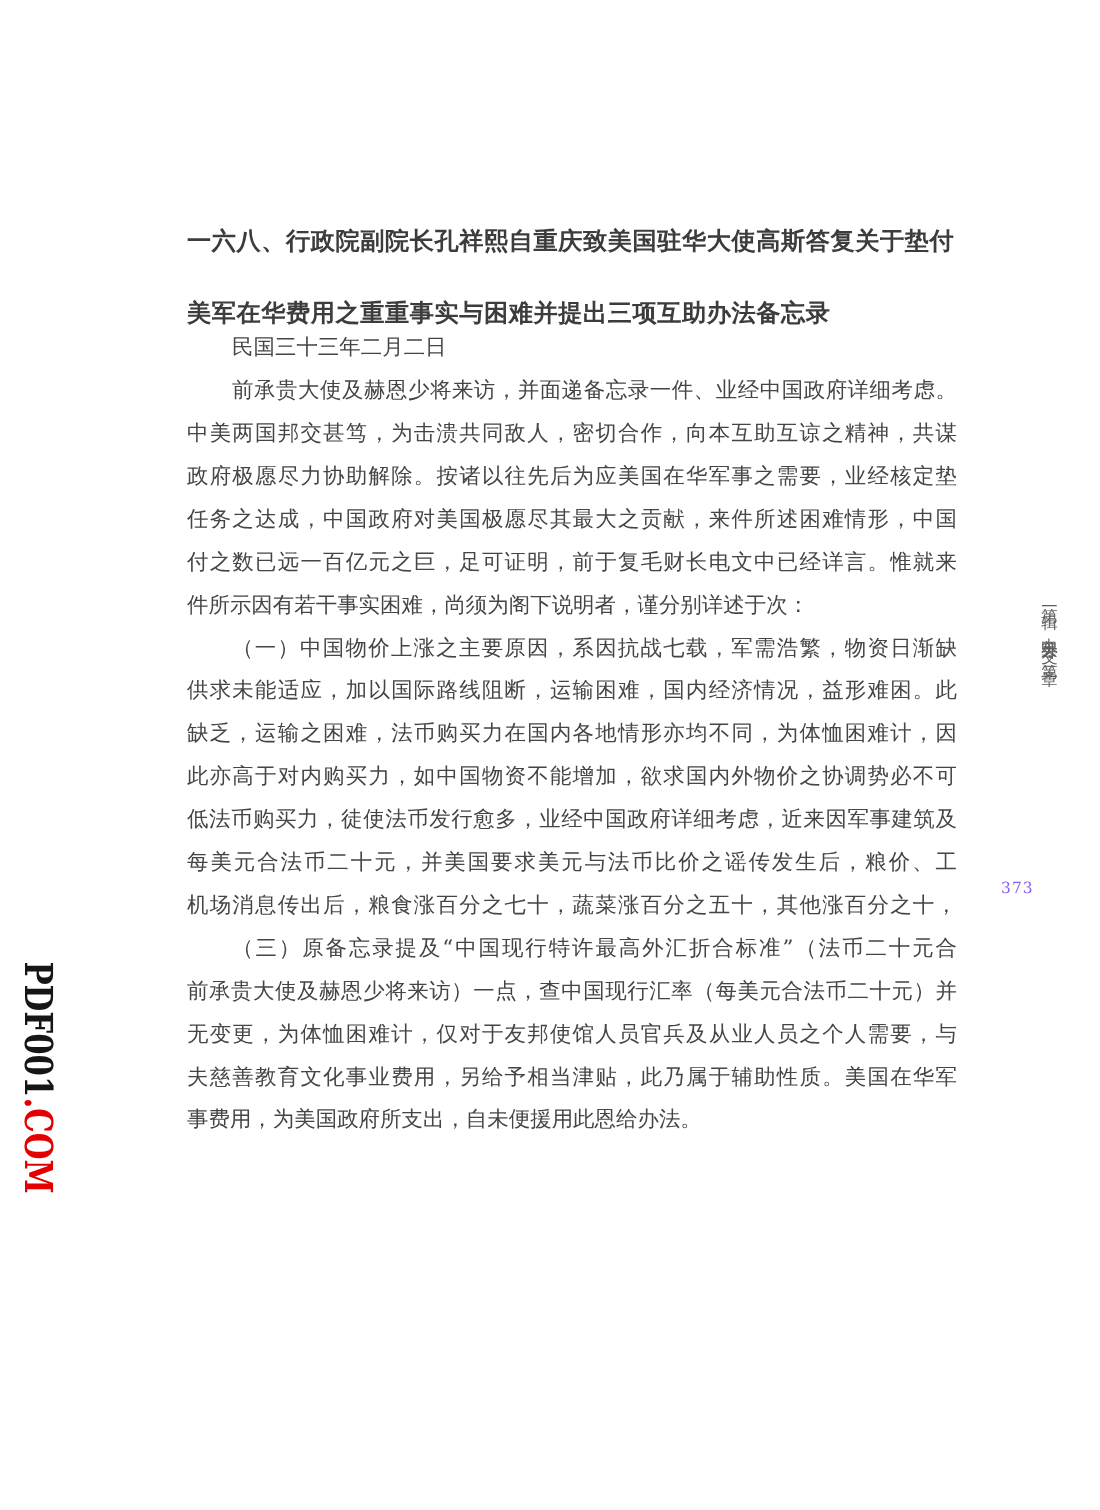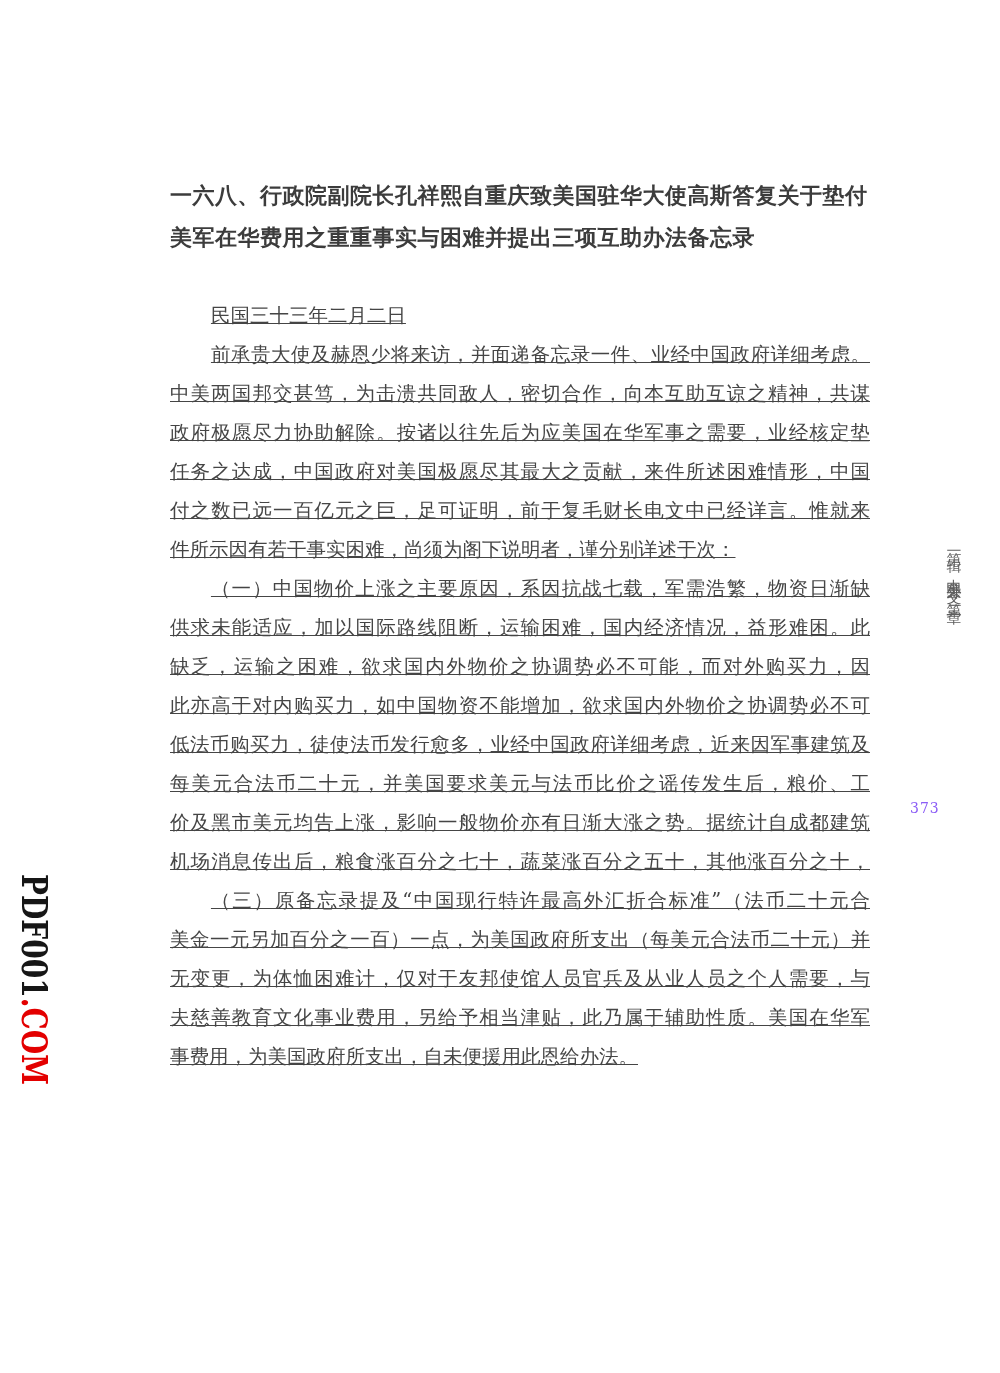--- a/index.html
+++ b/index.html
@@ -21,31 +21,30 @@
     font-family:"DejaVu Serif",serif;font-weight:bold;font-size:35px;
     color:#161616;letter-spacing:0px;
   }
   
   .doc-title{
     position:absolute;left:170px;top:174px;width:700px;
     color:#3c3c3c;font-weight:bold;
   }
   .title-line{
     height:42px;line-height:42px;font-size:22px;letter-spacing:0.5px;
-    white-space:nowrap;overflow:hidden;
+    white-space:nowrap;overflow:hidden;margin-top:24px;
   }
   
   .doc-body{
     position:absolute;left:170px;top:296px;width:700px;color:#454545;
   }
   .line{
     height:39px;line-height:39px;font-size:19.5px;
     text-align:justify;text-align-last:justify;
     overflow:hidden;
-    text-decoration:underline;
   }
   .line.last,.line.single{text-align-last:left;}
   .line.indent{text-indent:2.1em;}
   
   .side-caption{
     position:absolute;left:944px;top:540px;height:260px;
     writing-mode:vertical-rl;text-orientation:mixed;
     font-size:15px;letter-spacing:3px;color:#5e5e5e;
   }
   .page-num{
@@ -71,28 +70,27 @@
     <div class="line single indent">民国三十三年二月二日</div>
 
   <div class="line indent">前承贵大使及赫恩少将来访，并面递备忘录一件、业经中国政府详细考虑。</div>
       <div class="line">中美两国邦交甚笃，为击溃共同敌人，密切合作，向本互助互谅之精神，共谋</div>
       <div class="line">政府极愿尽力协助解除。按诸以往先后为应美国在华军事之需要，业经核定垫</div>
       <div class="line">任务之达成，中国政府对美国极愿尽其最大之贡献，来件所述困难情形，中国</div>
       <div class="line">付之数已远一百亿元之巨，足可证明，前于复毛财长电文中已经详言。惟就来</div>
       <div class="line last">件所示因有若干事实困难，尚须为阁下说明者，谨分别详述于次：</div>
       <div class="line indent">（一）中国物价上涨之主要原因，系因抗战七载，军需浩繁，物资日渐缺乏，</div>
       <div class="line">供求未能适应，加以国际路线阻断，运输困难，国内经济情况，益形难困。此</div>
-      <div class="line">缺乏，运输之困难，欲求国内外物价之协调势必不可能，而对外购买力，因</div>
+      <div class="line">缺乏，运输之困难，法币购买力在国内各地情形亦均不同，为体恤困难计，因</div>
       <div class="line last">此亦高于对内购买力，如中国物资不能增加，欲求国内外物价之协调势必不可能。</div>
       <div class="line">低法币购买力，徒使法币发行愈多，业经中国政府详细考虑，近来因军事建筑及</div>
       <div class="line">每美元合法币二十元，并美国要求美元与法币比价之谣传发生后，粮价、工</div>
-      <div class="line">价及黑市美元均告上涨，影响一般物价亦有日渐大涨之势。据统计自成都建筑</div>
       <div class="line">机场消息传出后，粮食涨百分之七十，蔬菜涨百分之五十，其他涨百分之十，</div>
       <div class="line indent">（三）原备忘录提及“中国现行特许最高外汇折合标准”（法币二十元合</div>
-      <div class="line">美金一元另加百分之一百）一点，为美国政府所支出（每美元合法币二十元）并</div>
+      <div class="line">前承贵大使及赫恩少将来访）一点，查中国现行汇率（每美元合法币二十元）并</div>
       <div class="line">无变更，为体恤困难计，仅对于友邦使馆人员官兵及从业人员之个人需要，与</div>
       <div class="line">夫慈善教育文化事业费用，另给予相当津贴，此乃属于辅助性质。美国在华军</div>
       <div class="line last">事费用，为美国政府所支出，自未便援用此恩给办法。</div>
     </div>
 
   <div class="side-caption">第一辑　中美外交（一）・第二章</div>
 
   <div class="page-num">373</div>
 
 </div>

